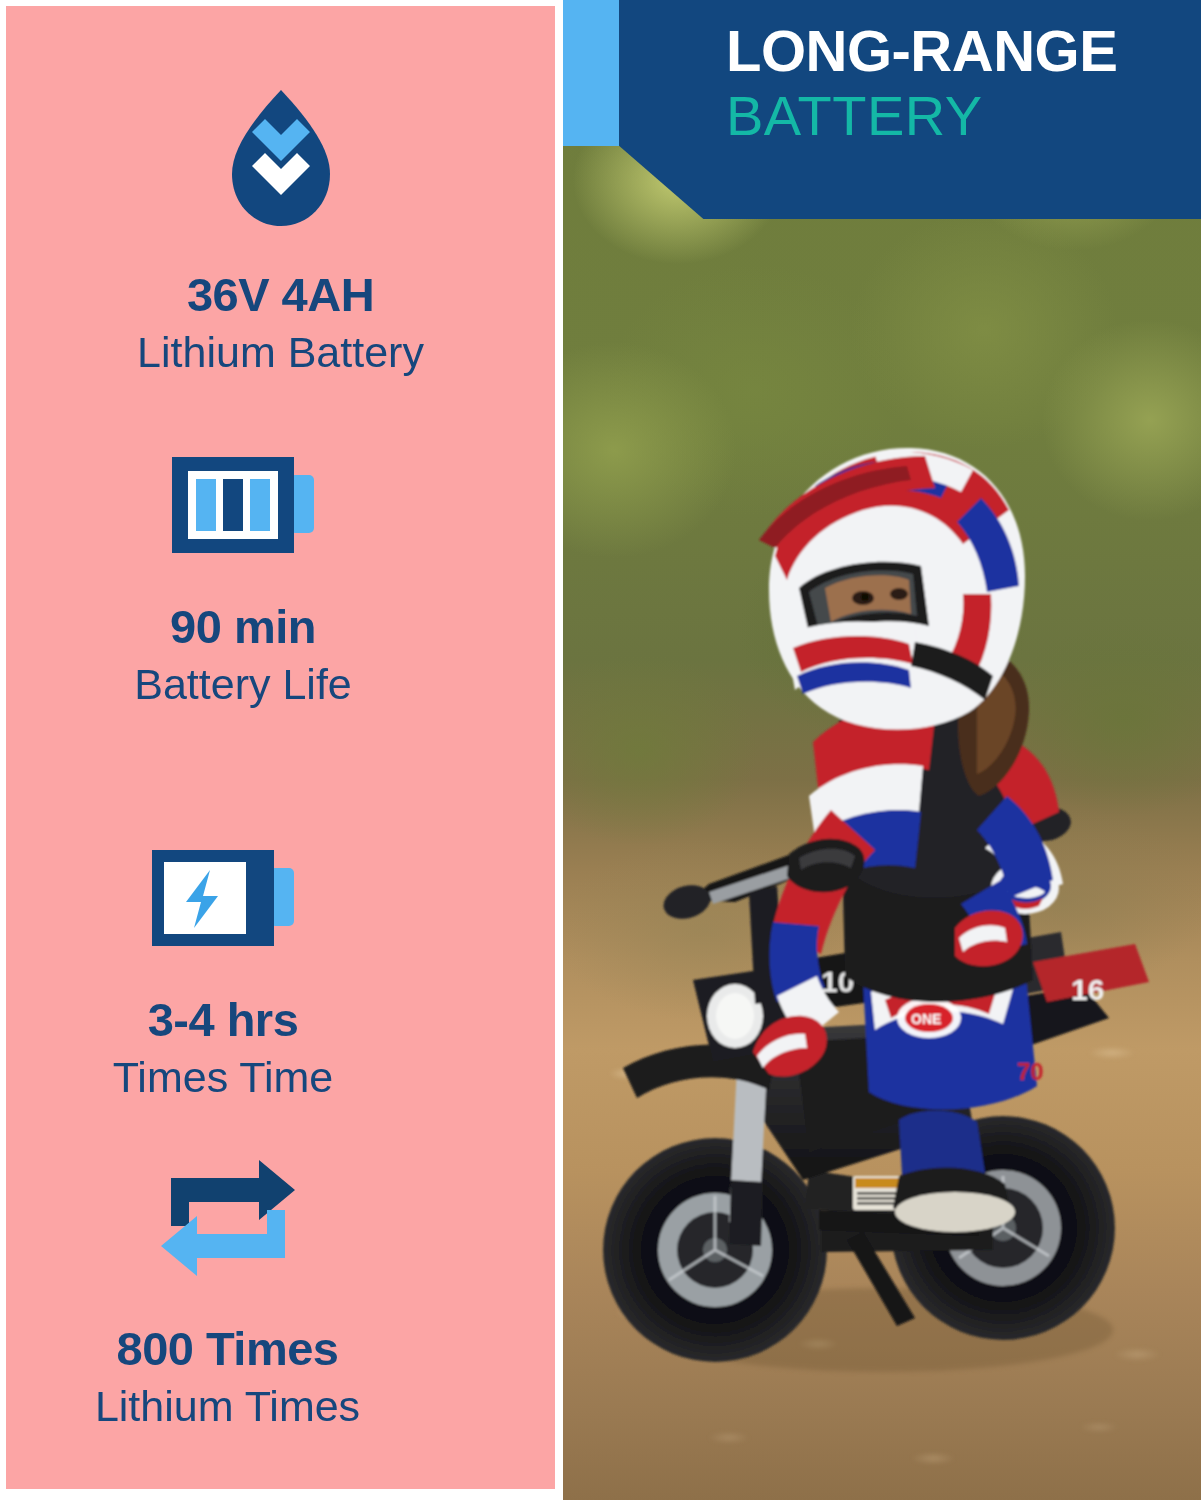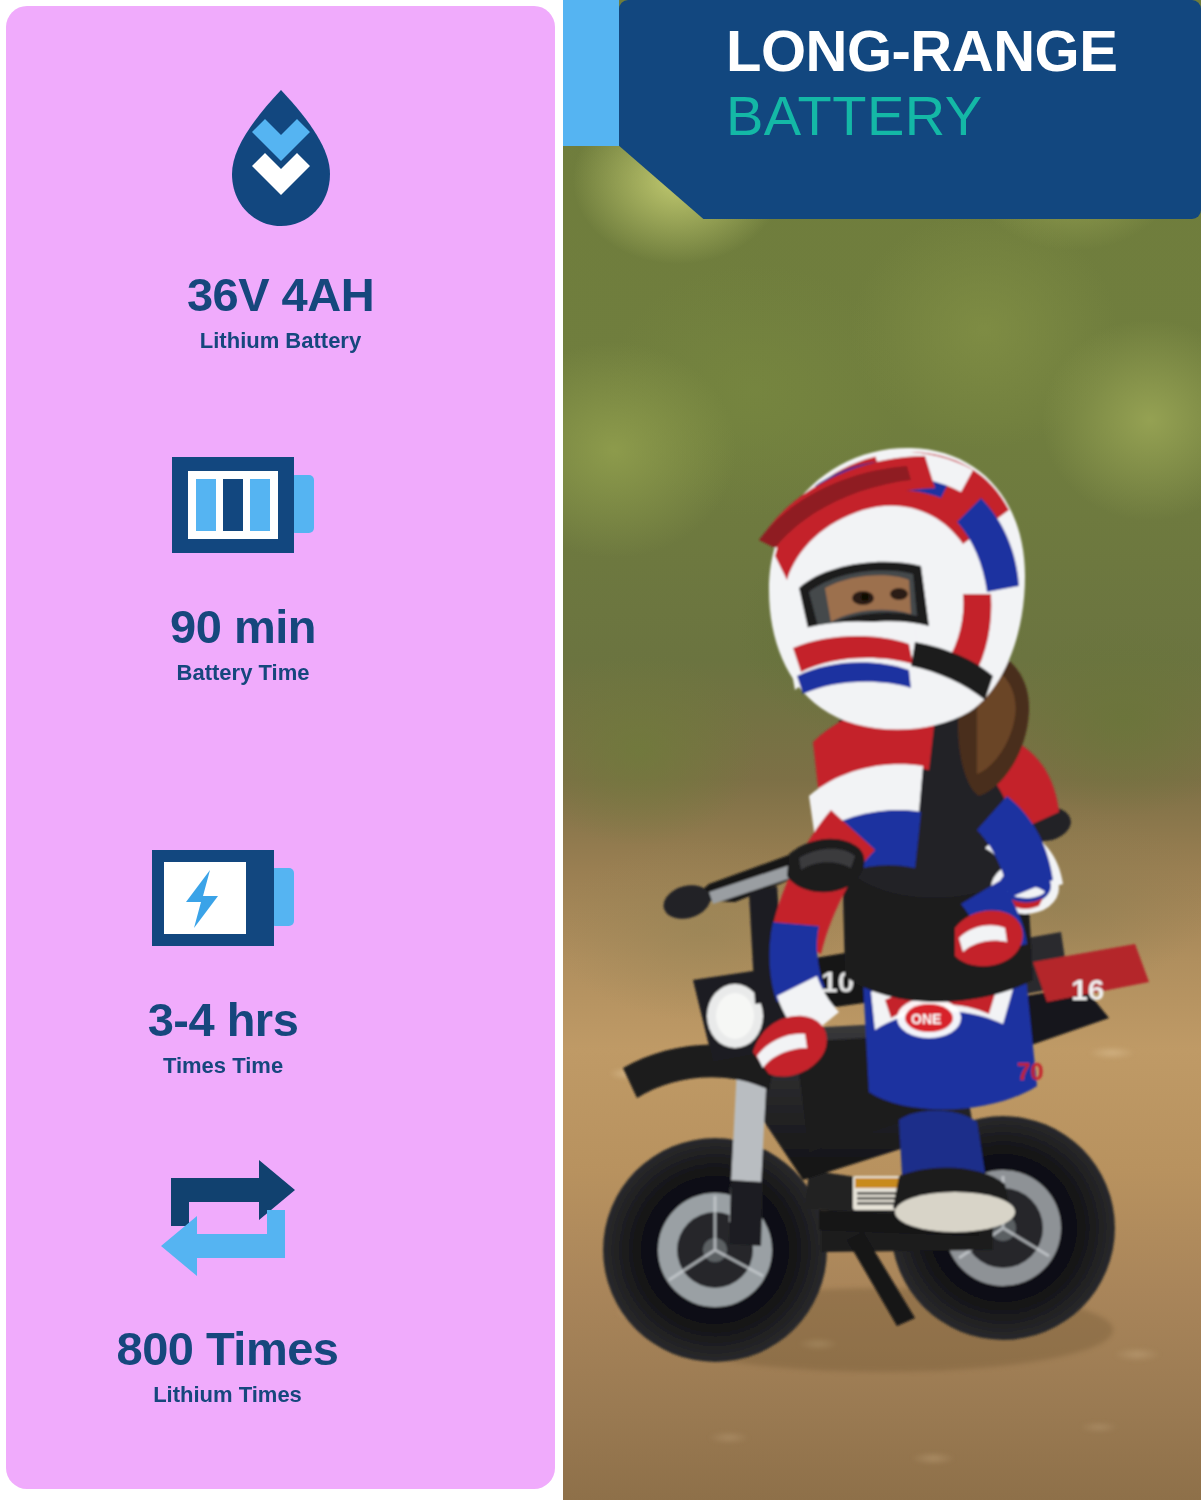--- a/index.html
+++ b/index.html
@@ -14,25 +14,24 @@
     position: relative;
     width: 1201px; height: 1500px;
     background: #ffffff;
   }
 
   
   .spec-panel {
     position: absolute;
     left: 6px; top: 6px;
     width: 549px; height: 1483px;
-    background: #f0abfc;
+    background: #fca5a5;
     display: flex;
     flex-direction: column;
     align-items: center;
-    border-radius: 21px;
   }
   .spec-item {
     width: 100%;
     display: flex;
     flex-direction: column;
     align-items: center;
     text-align: center;
   }
   .spec-icon {
     display: flex;
@@ -42,22 +41,22 @@
   .spec-value {
     color: #16477d;
     font-weight: bold;
     font-size: 47px;
     letter-spacing: -0.5px;
     line-height: 1.05;
     white-space: nowrap;
   }
   .spec-label {
     color: #16477d;
-    font-weight: bold;
-    font-size: 22px;
+    font-weight: normal;
+    font-size: 43px;
     line-height: 1.1;
     white-space: nowrap;
     text-align: center;
   }
 
   
   .item-1 { position: absolute; left: 0; top: 82px;  width: 549px; }
   .item-2 { position: absolute; left: 0; top: 447px; width: 474px; }
   .item-3 { position: absolute; left: 0; top: 840px; width: 434px; }
   .item-4 { position: absolute; left: 0; top: 1148px;width: 443px; }
@@ -137,21 +136,20 @@
     z-index: 4;
   }
   .banner {
     position: absolute;
     left: 619px; top: 0;
     width: 582px; height: 219px;
     background: #12477f;
     clip-path: polygon(0 0, 100% 0, 100% 100%, 14.5% 100%, 0 66.5%);
     z-index: 5;
     padding: 22px 0 0 107px;
-    border-radius: 9px;
   }
   .banner-line1 {
     color: #ffffff;
     font-weight: bold;
     font-size: 58px;
     letter-spacing: -0.5px;
     line-height: 1.0;
     white-space: nowrap;
   }
   .banner-line2 {
@@ -192,21 +190,21 @@
           <rect x="2" y="4" width="122" height="96" fill="#12477f"></rect>
           <rect x="18" y="18" width="90" height="68" fill="#ffffff"></rect>
           <rect x="26" y="26" width="20" height="52" fill="#55b4f2"></rect>
           <rect x="53" y="26" width="20" height="52" fill="#12477f"></rect>
           <rect x="80" y="26" width="20" height="52" fill="#55b4f2"></rect>
         </svg>
       </div>
       <div class="gap-std"></div>
       <div class="spec-value">90 min</div>
       <div class="sub-gap"></div>
-      <div class="spec-label">Battery Time</div>
+      <div class="spec-label">Battery Life</div>
     </div>
 
     <div class="spec-item item-3">
       <div class="spec-icon">
         <svg width="146" height="104" viewBox="0 0 146 104" aria-hidden="true">
           <rect x="120" y="22" width="24" height="58" rx="5" fill="#55b4f2"></rect>
           <rect x="2" y="4" width="122" height="96" fill="#12477f"></rect>
           <rect x="14" y="16" width="82" height="72" fill="#ffffff"></rect>
           <path d="M60 24 L 36 56 L 51 56 L 44 82 L 68 50 L 53 50 Z" fill="#3aa3e8"></path>
         </svg>

